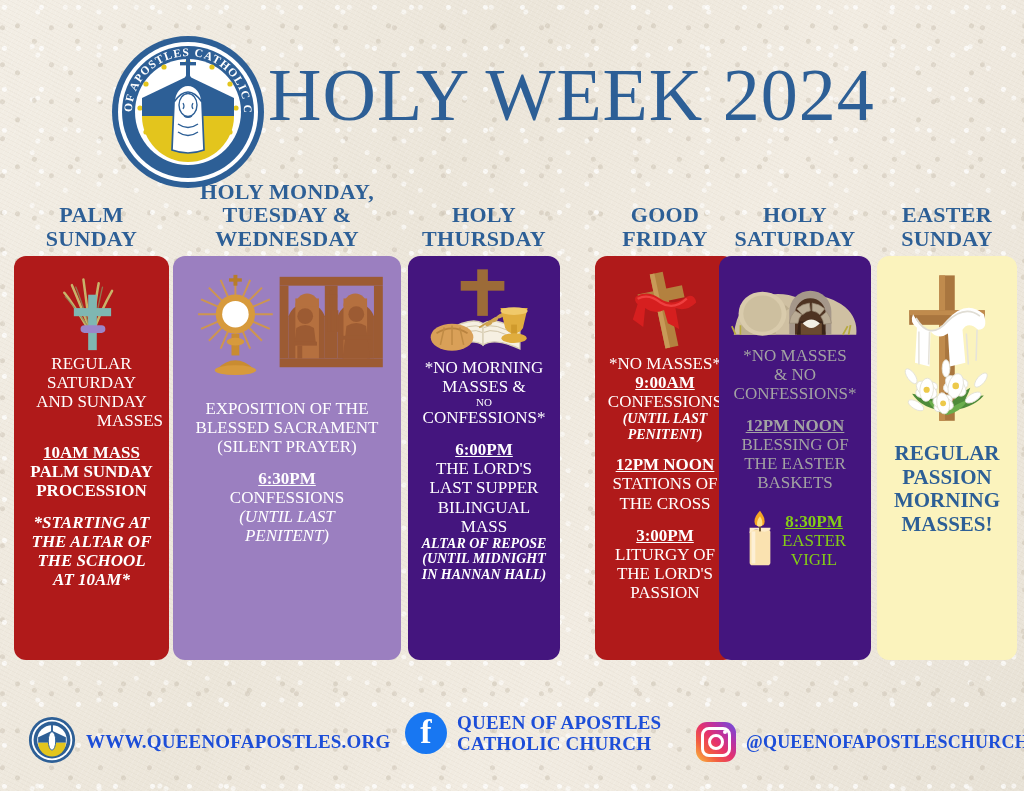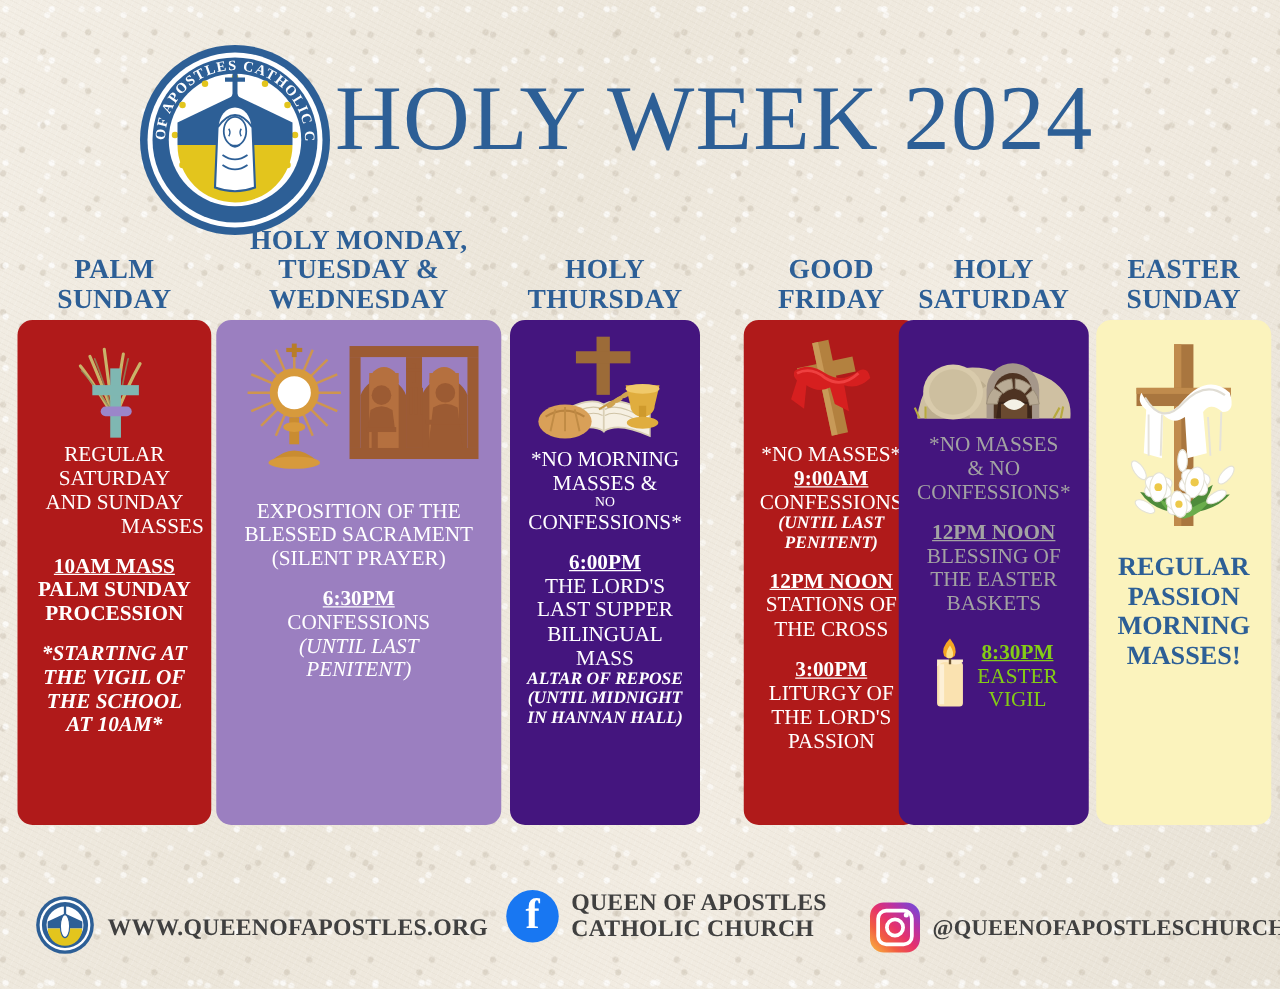--- a/index.html
+++ b/index.html
@@ -63,21 +63,21 @@
   .ln{line-height:1.12;}
   .t-bold{font-weight:bold;}
   .t-u{text-decoration:underline;}
   .gap{height:13px;}
   .white{color:#84cc16;}
 
   
   .footer{position:absolute;left:0;top:700px;width:1024px;height:80px;}
   .fitem{position:absolute;display:flex;align-items:center;gap:10px;}
   .ftext{
-    color:#404040;font-weight:bold;font-size:19px;line-height:1.12;
+    color:#1d4ed8;font-weight:bold;font-size:19px;line-height:1.12;
     letter-spacing:.2px;
   }
   .fb-icon{width:42px;height:42px;border-radius:50%;background:#1877f2;position:relative;flex:none;}
   .fb-icon::after{
     content:"f";position:absolute;left:0;right:0;top:50%;transform:translateY(-52%);
     text-align:center;color:#fff;font-family:"Liberation Serif",serif;
     font-weight:bold;font-size:34px;line-height:1;
   }
   .ig-icon{
     width:40px;height:40px;border-radius:11px;flex:none;position:relative;
@@ -177,21 +177,21 @@
             <div class="ln" style="font-size: 17px;">REGULAR</div>
             <div class="ln" style="font-size: 17px;">SATURDAY</div>
             <div class="ln" style="font-size: 17px;">AND SUNDAY</div>
             <div class="ln" style="font-size: 17px; text-align: right;">MASSES</div>
             <div class="gap"></div>
             <div class="ln" style="font-size: 17px; font-weight: bold; text-decoration: underline;">10AM MASS</div>
             <div class="ln" style="font-size: 17px; font-weight: bold;">PALM SUNDAY</div>
             <div class="ln" style="font-size: 17px; font-weight: bold;">PROCESSION</div>
             <div class="gap"></div>
             <div class="ln" style="font-size: 17px; font-weight: bold; font-style: italic;">*STARTING AT</div>
-            <div class="ln" style="font-size: 17px; font-weight: bold; font-style: italic;">THE VIGIL OF</div>
+            <div class="ln" style="font-size: 17px; font-weight: bold; font-style: italic;">THE ALTAR OF</div>
             <div class="ln" style="font-size: 17px; font-weight: bold; font-style: italic;">THE SCHOOL</div>
             <div class="ln" style="font-size: 17px; font-weight: bold; font-style: italic;">AT 10AM*</div>
           </div>
       </div>
     </div>
 
     <div class="col" style="left:173px;width:228px;">
       <div class="colhead" style="height:78px;">
         <div><span>HOLY MONDAY, TUESDAY &amp; WEDNESDAY</span></div>
       </div>

